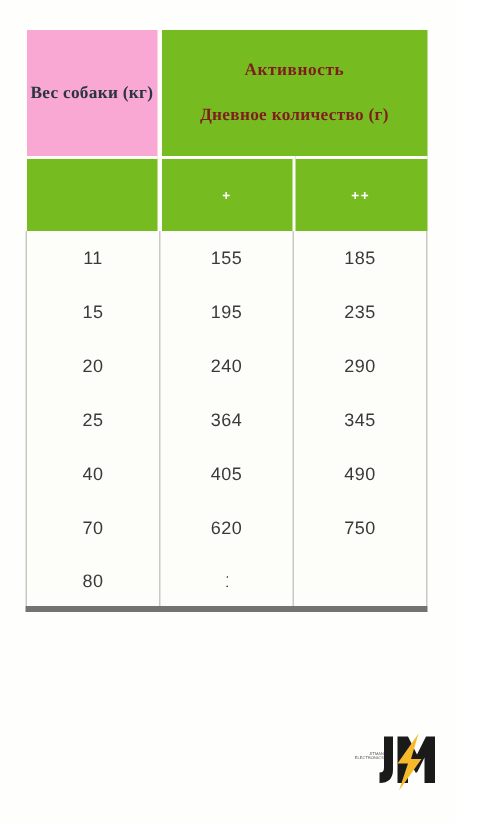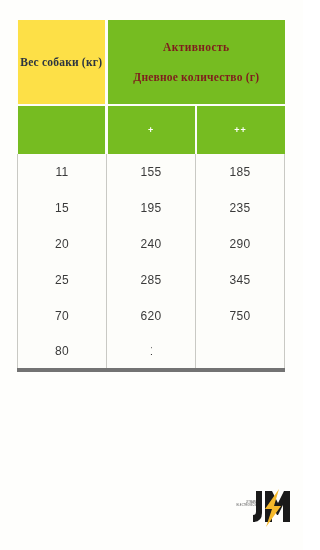--- a/index.html
+++ b/index.html
@@ -28,21 +28,21 @@
     left: 17px;
     top: 20px;
     width: 268px;
     border-collapse: collapse;
     table-layout: fixed;
     background: #fdfdfa;
   }
 
   
   .hdr-weight {
-    background: #fde047;
+    background: #f9a8d4;
     color: #2b3440;
     font-family: "Liberation Serif", serif;
     font-size: 11.5px;
     text-align: center;
     vertical-align: middle;
     padding: 0;
     height: 84px;
     letter-spacing: .2px;
     white-space: nowrap;
     border-right: 3px solid #fdfdfa;
@@ -199,22 +199,27 @@
           <td class="data-cell c-plus">195</td>
           <td class="data-cell c-plusplus">235</td>
         </tr>
         <tr>
           <td class="data-cell c-weight">20</td>
           <td class="data-cell c-plus">240</td>
           <td class="data-cell c-plusplus">290</td>
         </tr>
         <tr>
           <td class="data-cell c-weight">25</td>
-          <td class="data-cell c-plus">285</td>
+          <td class="data-cell c-plus">364</td>
           <td class="data-cell c-plusplus">345</td>
+        </tr>
+        <tr>
+          <td class="data-cell c-weight">40</td>
+          <td class="data-cell c-plus">405</td>
+          <td class="data-cell c-plusplus">490</td>
         </tr>
         <tr>
           <td class="data-cell c-weight">70</td>
           <td class="data-cell c-plus">620</td>
           <td class="data-cell c-plusplus">750</td>
         </tr>
         <tr>
           <td class="data-cell c-weight">80</td>
           <td class="data-cell c-plus"><span class="clipped-value">1</span></td>
           <td class="data-cell c-plusplus"></td>

